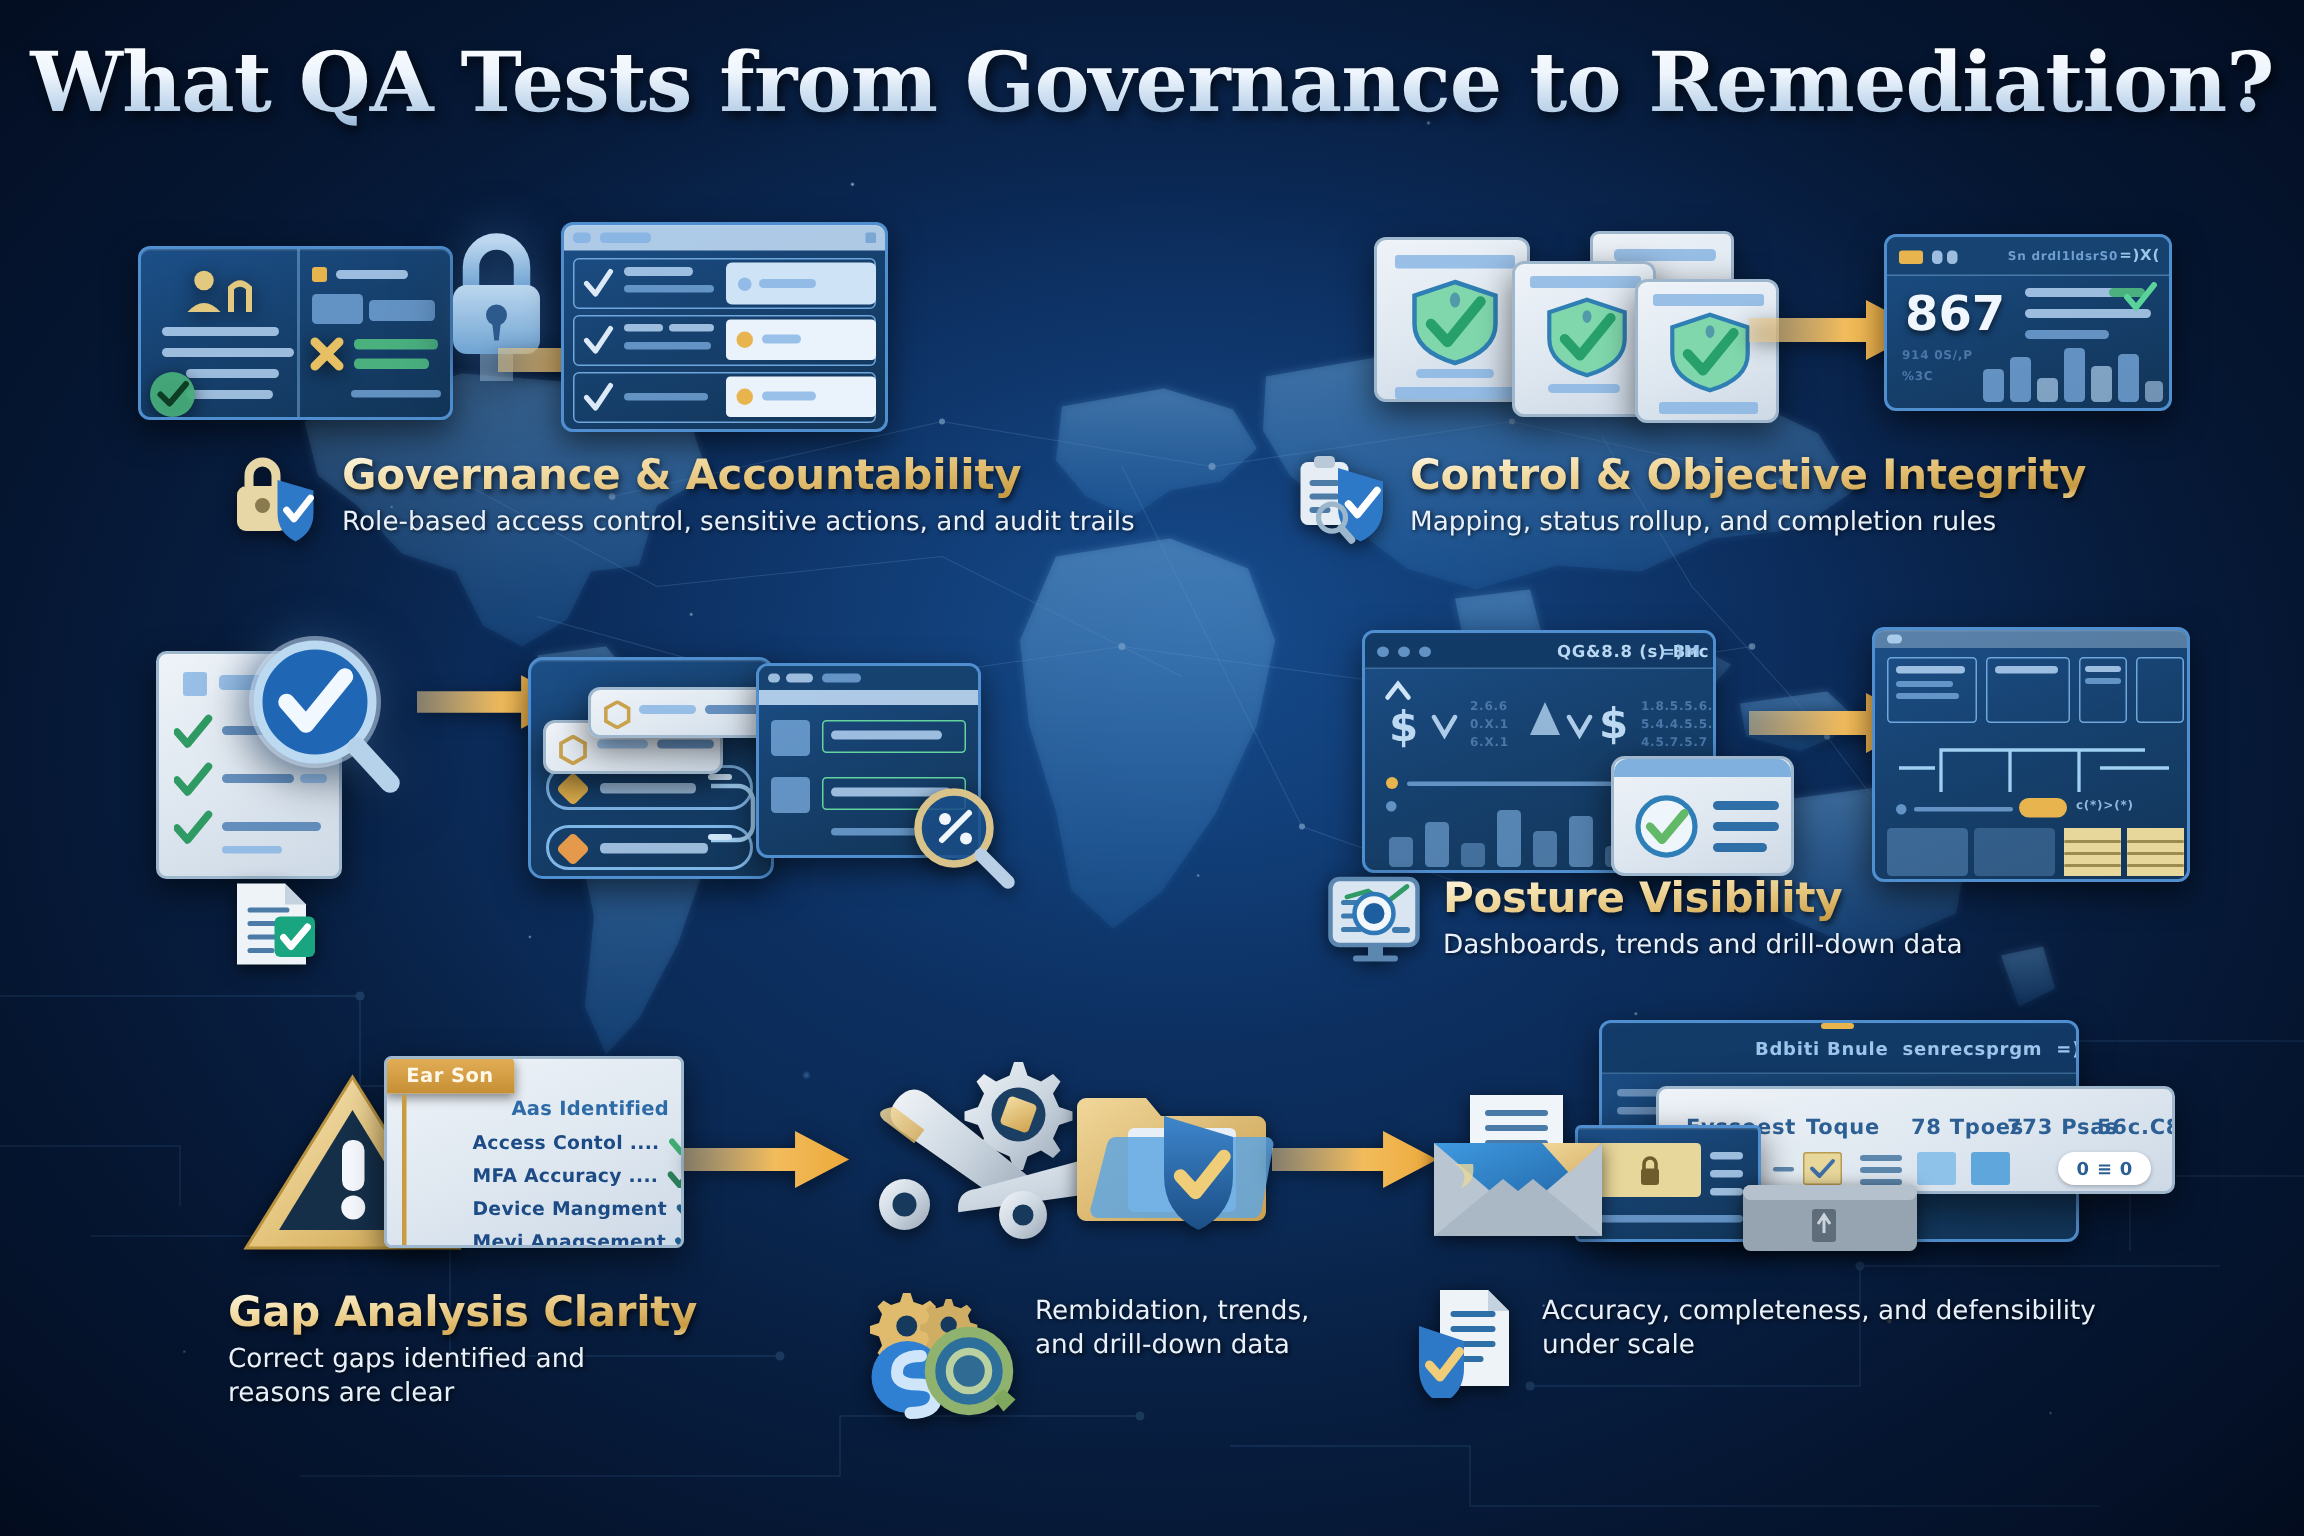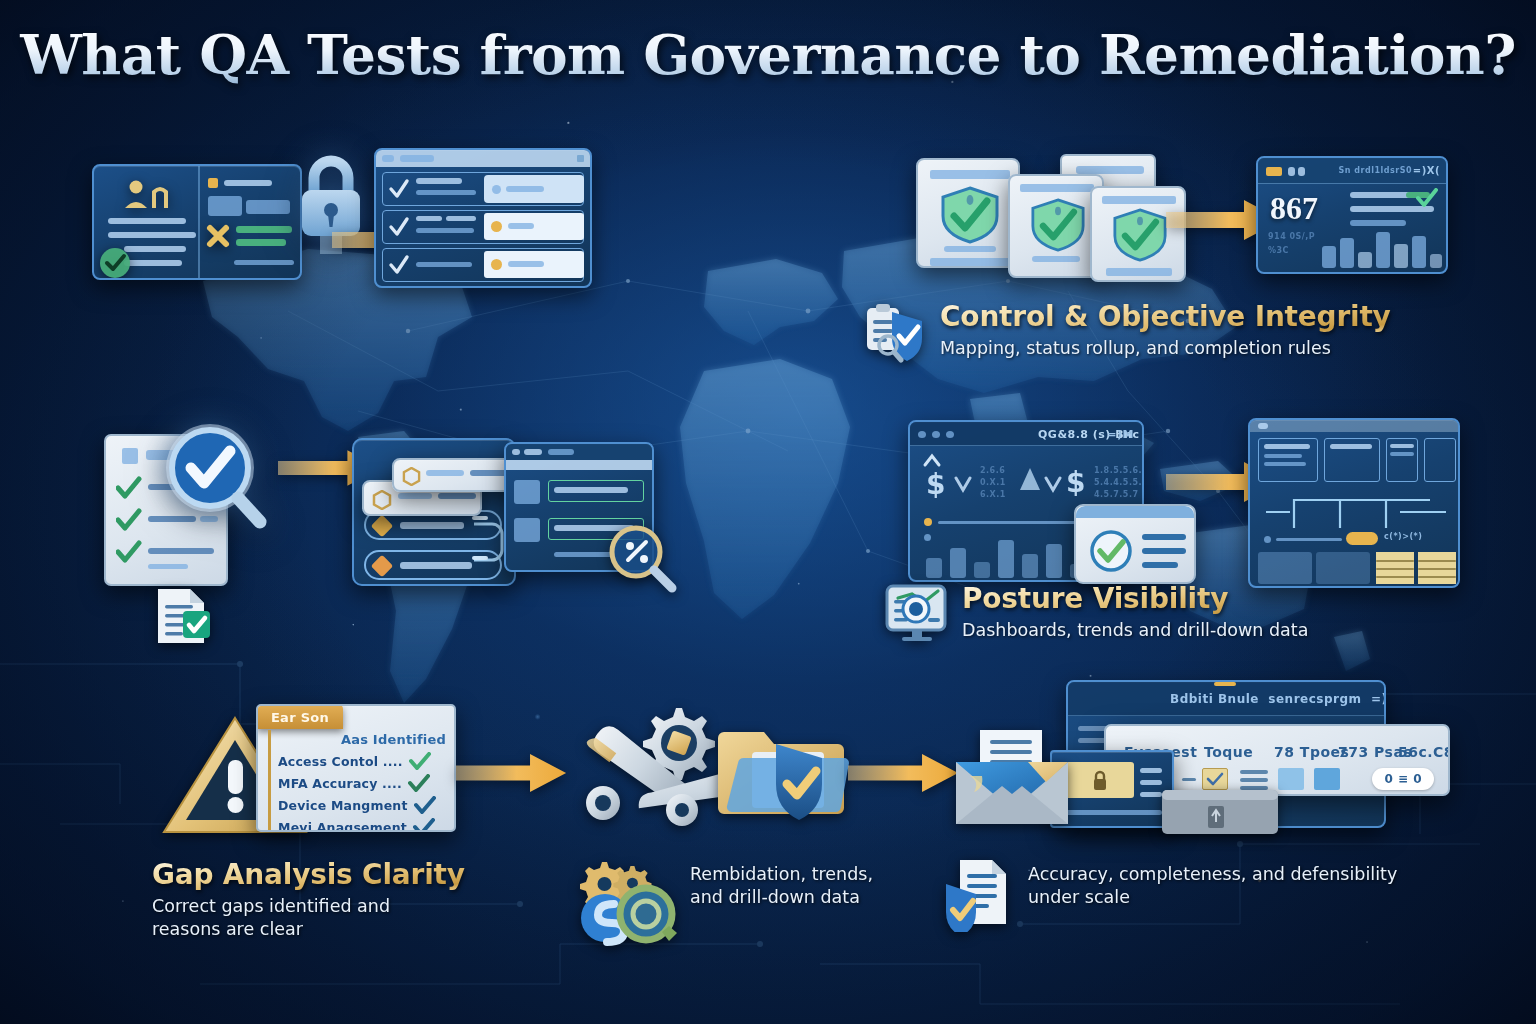--- a/index.html
+++ b/index.html
@@ -137,21 +137,21 @@
 
   
   .arrow { position: absolute; filter: drop-shadow(0 3px 6px rgba(0,0,0,0.5)); }
 
   
   .ico { display: block; filter: drop-shadow(0 3px 6px rgba(0,0,0,0.6)); }
 
   .glow-blue { filter: drop-shadow(0 0 14px rgba(70,140,220,0.45)) drop-shadow(0 6px 14px rgba(0,0,0,0.55)); }
 
   
-  .gaprow { position:absolute; display:flex; align-items:center; gap:6px; }
+  .gaprow { position:absolute; display:flex; align-items:center; gap:6px;margin-left:37px; }
   .gaptext {
     font-family: "DejaVu Sans", sans-serif;
     font-weight: bold;
     font-size: 12.5px;
     color: #1c4b85;
     letter-spacing: 0.2px;
     white-space: nowrap;
   }
   .gaphead {
     position: absolute;
@@ -368,20 +368,35 @@
       <svg style="position:absolute; left:12px; top:104px;" width="22" height="22" viewBox="0 0 22 22">
           <path d="M3 11 l6 7 l10 -15" stroke="#dce9f7" stroke-width="3.4" fill="none" stroke-linecap="round" stroke-linejoin="round"></path>
         </svg>
       <div class="bar md" style="left:40px; top:112px; width:56px; height:5px;"></div>
       <div style="position:absolute; left:108px; top:101px; width:100px; height:27px; background:#eaf3fc; border-radius:3px;"></div>
       <div class="bar gd" style="left:115px; top:109px; width:11px; height:11px; border-radius:50%;"></div>
       <div class="bar md" style="left:132px; top:111px; width:36px; height:6px;"></div>
     </div>
   </div>
 
+  <div class="caption" style="left:150px; top:300px; width:640px;">
+    <span class="cap-icon">
+      <svg class="ico" width="66" height="66" viewBox="0 0 66 66">
+        <rect x="8" y="24" width="34" height="30" rx="6" fill="#e8d7a6"></rect>
+        <path d="M16 24 V17 a9 9 0 0 1 18 0 V24" stroke="#e8d7a6" stroke-width="6" fill="none"></path>
+        <circle cx="25" cy="37" r="5" fill="#8a7a4f"></circle>
+        <path d="M35 20 L59 27 V42 q0 13 -12 19 q-12 -6 -12 -19 Z" fill="#2e78c8"></path>
+        <path d="M41 40 l5 6 l11 -14" stroke="#fff" stroke-width="4.5" fill="none" stroke-linecap="round" stroke-linejoin="round"></path>
+      </svg>
+    </span>
+    <span class="cap-text">
+      <div class="cap-title">Governance &amp; Accountability</div>
+      <div class="cap-sub">Role-based access control, sensitive actions, and audit trails</div>
+    </span>
+  </div>
 
   <div class="block" style="left:908px; top:150px; width:540px; height:132px;text-align:center;">
 
     <div class="panel light" style="left:152px; top:4px; width:96px; height:96px; border-radius:6px;">
       <div class="bar md" style="left:14px; top:10px; width:68px; height:8px;"></div>
     </div>
 
     <div class="panel light" style="left:8px; top:8px; width:104px; height:110px;">
       <div class="bar md" style="left:12px; top:10px; width:80px; height:9px; border-radius:2px;"></div>
       <svg style="position:absolute; left:22px; top:26px;" width="60" height="58" viewBox="0 0 60 58">
@@ -417,21 +432,21 @@
       <path d="M0 14 H78 V2 L116 22 L78 42 V30 H0 Z" fill="url(#arw1)"></path>
     </svg>
 
     <div class="panel" style="left:348px; top:6px; width:192px; height:118px;">
       <div style="position:absolute; left:0; top:0; right:0; height:26px; background:rgba(22,66,112,.9); border-bottom:1px solid rgba(120,175,225,.5);"></div>
       <div class="bar gd" style="left:8px; top:9px; width:16px; height:9px; border-radius:2px;"></div>
       <div class="bar lt" style="left:30px; top:9px; width:7px; height:9px;"></div>
       <div class="bar lt" style="left:40px; top:9px; width:7px; height:9px;"></div>
       <div class="garble" style="right:34px; top:8px; font-size:8px; color:#6f9fd0;">Sn drdl1ldsrS0</div>
       <div class="garble" style="right:6px; top:7px; font-size:10px; color:#9dc5ea;">=)X(</div>
-      <div class="mini-num" style="left:12px; top:32px; font-size:32px;font-family:Liberation Serif, serif;">867</div>
+      <div class="mini-num" style="left:12px; top:32px; font-size:32px;">867</div>
       <div class="garble" style="left:10px; top:74px; font-size:8px;">914 0S/,P</div>
       <div class="garble" style="left:10px; top:88px; font-size:8px;">%3C</div>
       <div class="bar lt" style="left:92px; top:34px; width:72px; height:6px;"></div>
       <div class="bar gr" style="left:148px; top:34px; width:24px; height:6px;"></div>
       <div class="bar lt" style="left:92px; top:48px; width:84px; height:6px;"></div>
       <div class="bar md" style="left:92px; top:62px; width:56px; height:6px;"></div>
       <svg style="position:absolute; right:8px; top:30px;" width="22" height="20" viewBox="0 0 22 20">
           <path d="M2 10 l6 7 l12 -15" stroke="#5ad39a" stroke-width="4" fill="none" stroke-linecap="round" stroke-linejoin="round"></path>
         </svg>
       <div class="bar md" style="left:64px; top:88px; width:14px; height:22px;"></div>

